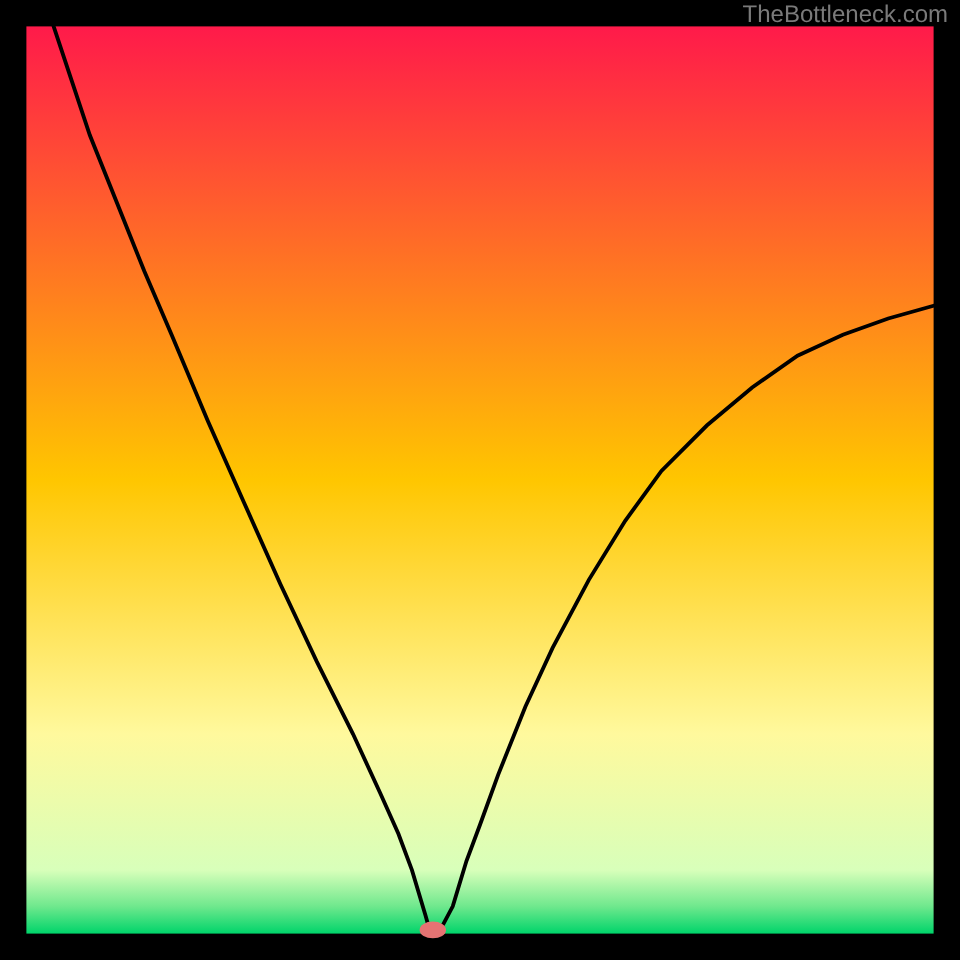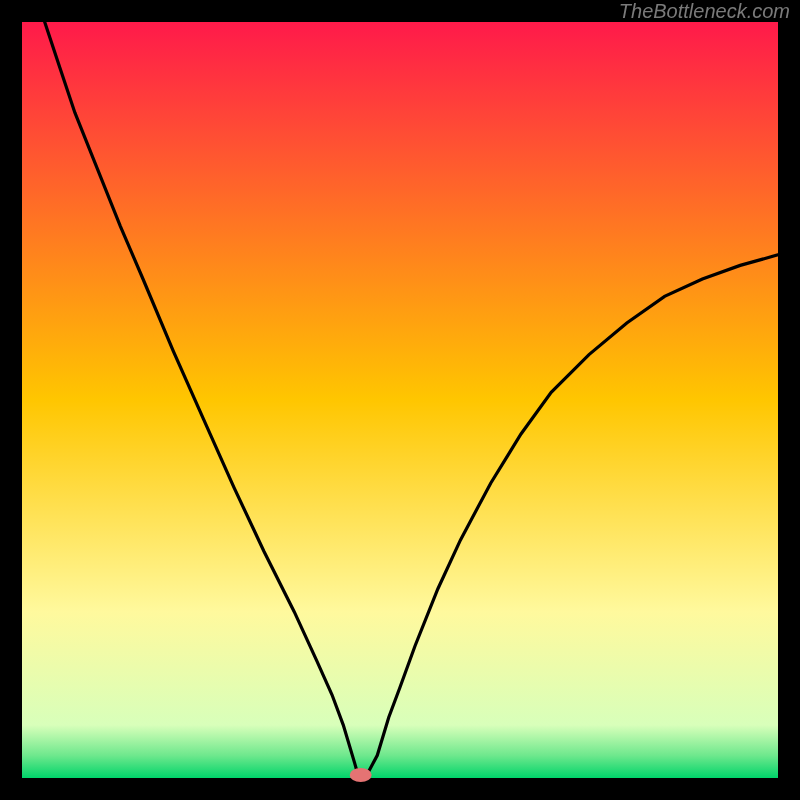--- a/index.html
+++ b/index.html
@@ -1,16 +1,16 @@
 <!DOCTYPE html>
 <html><head>
 <meta charset="utf-8">
 <style>
   body{margin:0;padding:0;background:#fff;}
-  .wrap{position:relative;width:660px;height:800px;font-style:italic;}
+  .wrap{position:relative;width:660px;height:800px;}
   svg{display:block;}
 </style>
 </head>
 <body>
 
 <div class="wrap">
 <svg id="svg" width="800" height="800" viewBox="0 0 800 800">
   <defs>
     <linearGradient id="bg" x1="0" y1="0" x2="0" y2="1">
           <stop offset="0%" stop-color="#ff1a4a"></stop>

